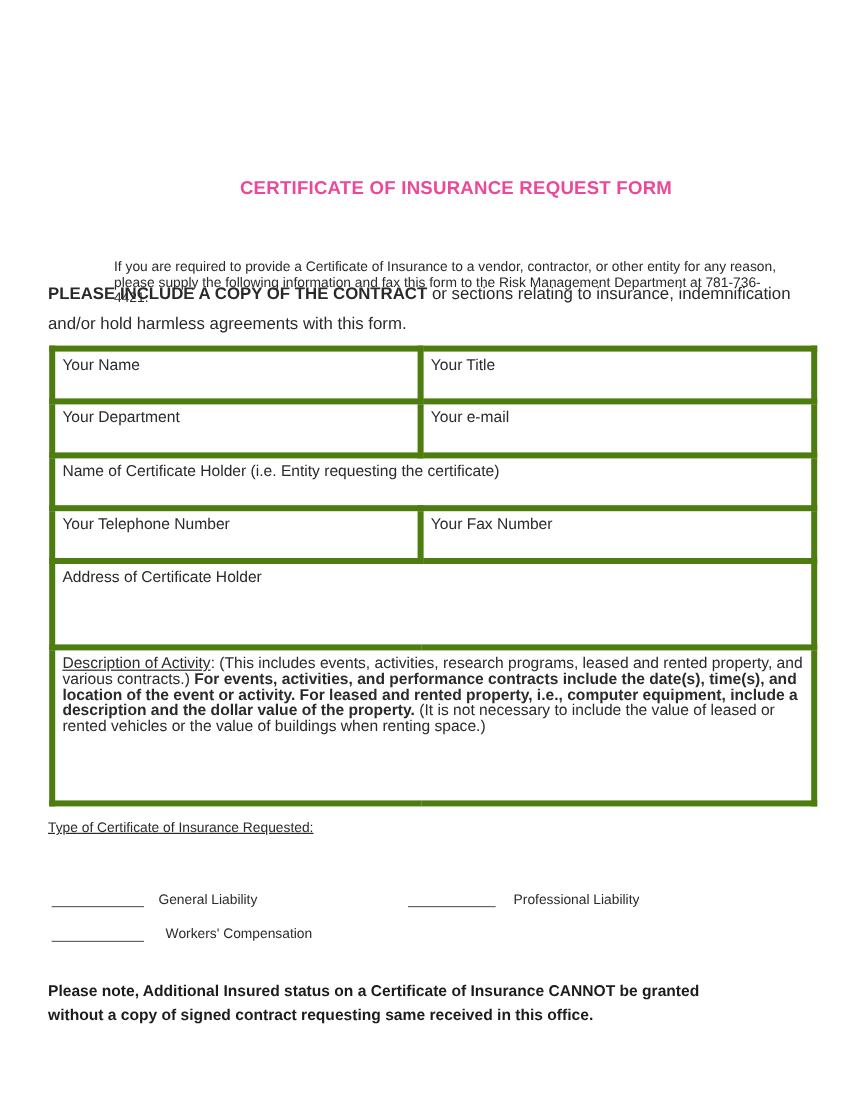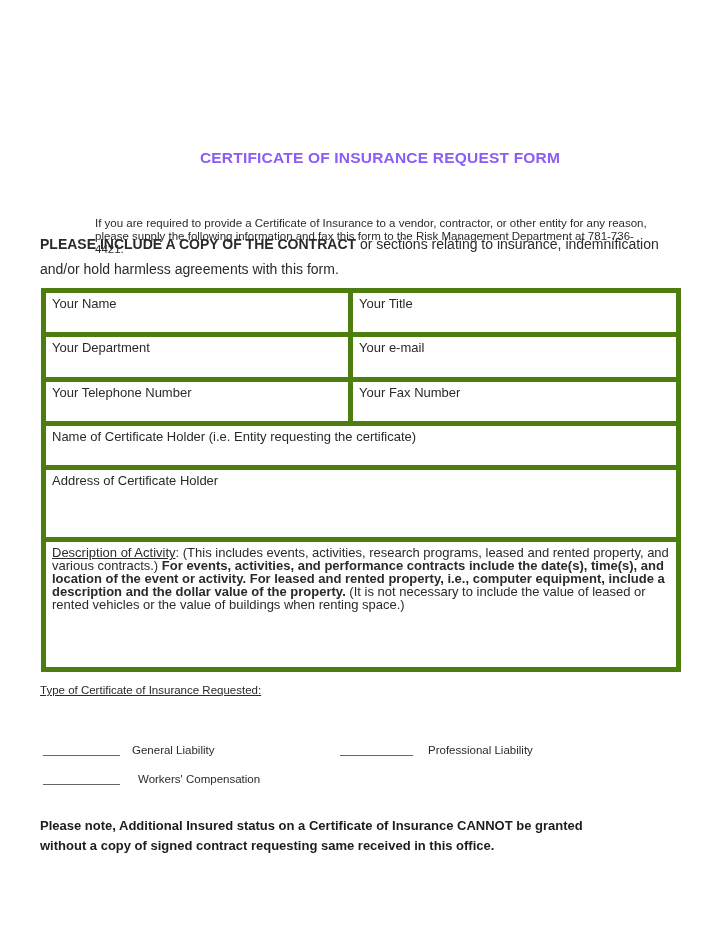--- a/index.html
+++ b/index.html
@@ -15,21 +15,21 @@
   }
   .title {
     position: absolute;
     top: 149px;
     left: 40px;
     right: 0;
     text-align: center;
     font-size: 15.5px;
     font-weight: bold;
     letter-spacing: 0.2px;
-    color: #8b5cf6;
+    color: #ec4899;
   }
   .intro {
     position: absolute;
     top: 189px;
     left: 95px;
     width: 578px;
     font-size: 11.5px;
     line-height: 13px;
     white-space: pre-line;
     margin-top: 28px;
@@ -130,25 +130,25 @@
     <tbody>
         <tr class="row-sm">
       <td><span>Your Name</span></td>
       <td><span>Your Title</span></td>
     </tr>
     <tr class="row-sm2">
       <td><span>Your Department</span></td>
       <td><span>Your e-mail</span></td>
     </tr>
     <tr class="row-sm">
+      <td colspan="2"><span>Name of Certificate Holder (i.e. Entity requesting the certificate)</span></td>
+    </tr>
+    <tr class="row-sm">
       <td><span>Your Telephone Number</span></td>
       <td><span>Your Fax Number</span></td>
-    </tr>
-    <tr class="row-sm">
-      <td colspan="2"><span>Name of Certificate Holder (i.e. Entity requesting the certificate)</span></td>
     </tr>
     <tr class="row-md">
       <td colspan="2"><span>Address of Certificate Holder</span></td>
     </tr>
     <tr class="row-lg">
       <td colspan="2" class="desc"><span class="u">Description of Activity</span><span>: (This includes events, activities, research programs, leased and rented property, and various contracts.) </span><b>For events, activities, and performance contracts include the date(s), time(s), and location of the event or activity. For leased and rented property, i.e., computer equipment, include a description and the dollar value of the property. </b><span>(It is not necessary to include the value of leased or rented vehicles or the value of buildings when renting space.)</span></td>
     </tr>
   </tbody>
     </table>
 

